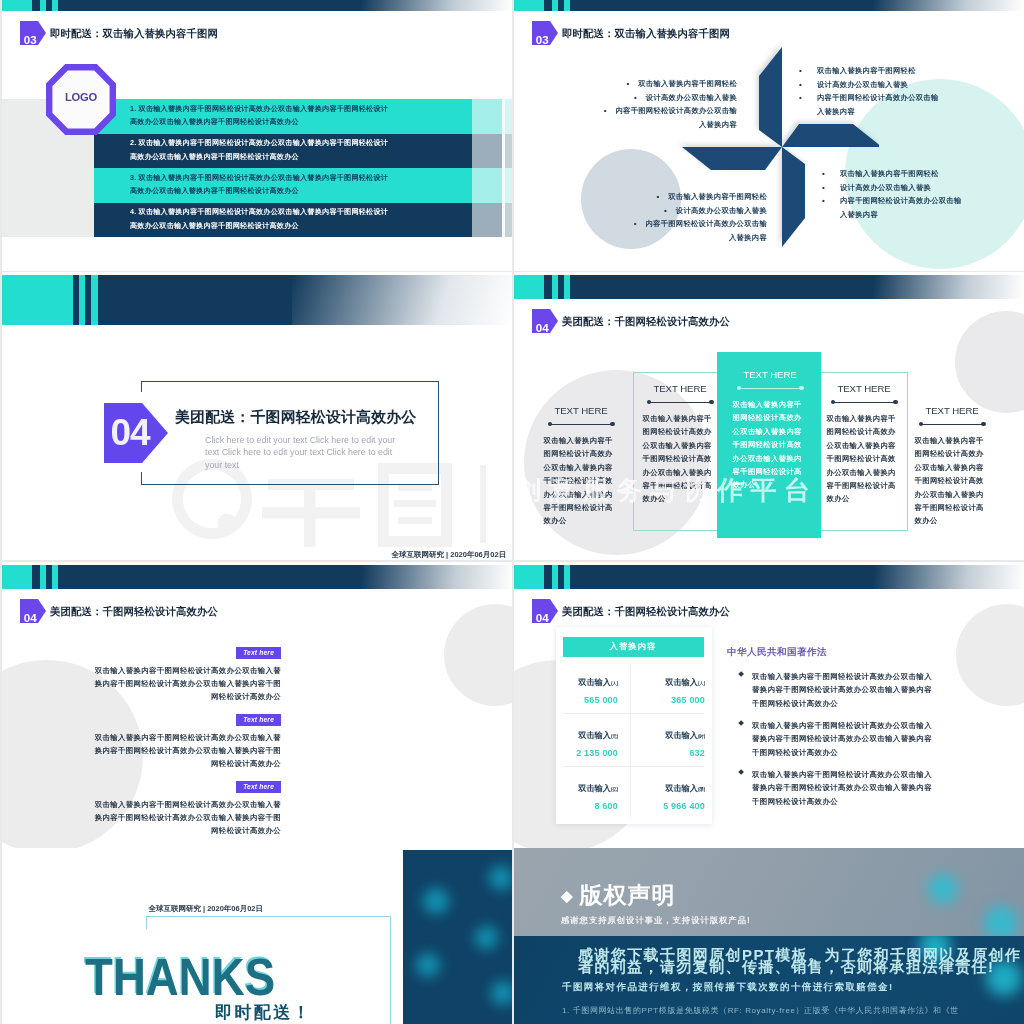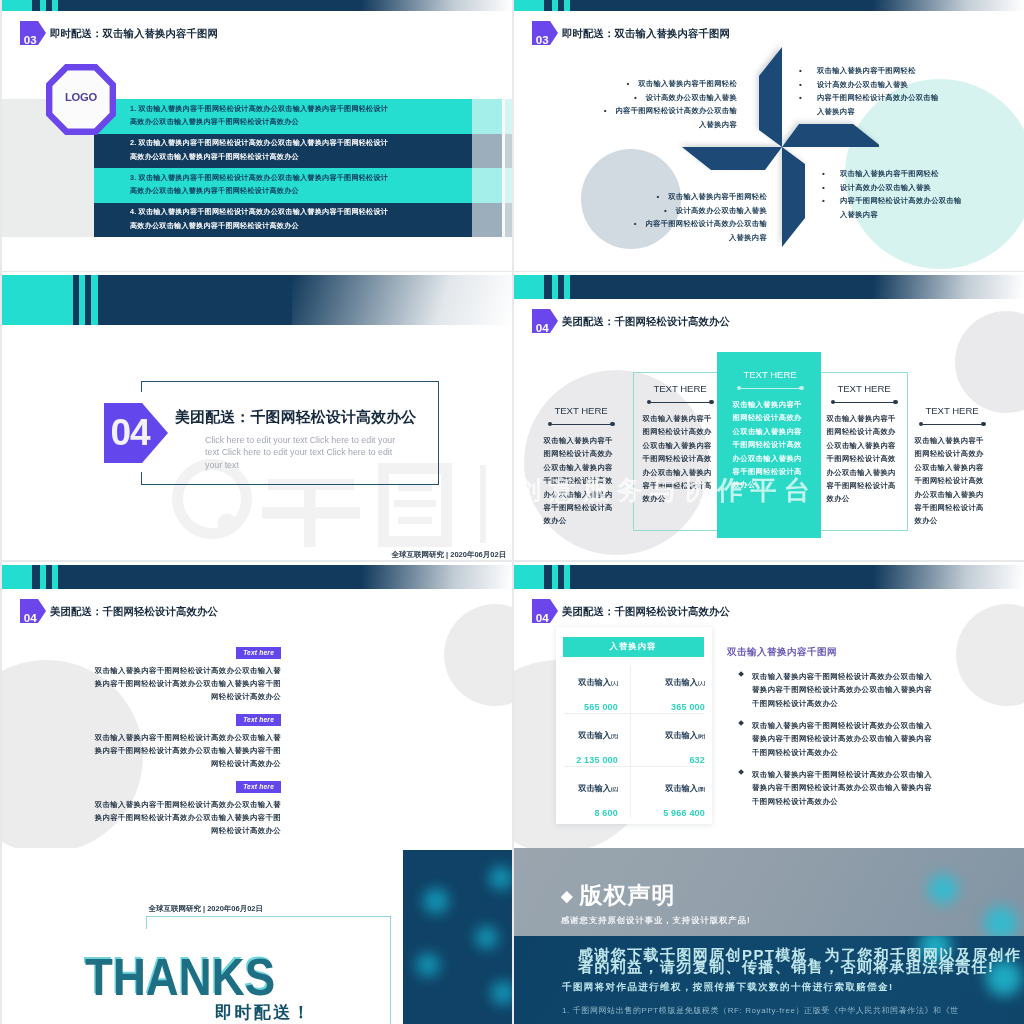--- a/index.html
+++ b/index.html
@@ -120,21 +120,21 @@
      box-shadow:0 1px 6px rgba(120,130,140,.20);}
   #s6 .card .hd{position:absolute;left:6.5px;top:10px;width:141px;height:19.5px;background:#2ad9c6;
      color:#fff;font-size:8.4px;font-weight:bold;display:flex;align-items:center;justify-content:center;
      letter-spacing:1px;}
   #s6 .card .vd{position:absolute;left:74px;top:38px;width:1px;height:152px;background:#eceef0;}
   #s6 .card .hd1{position:absolute;left:8px;top:85.7px;width:140px;height:1px;background:#eceef0;}
   #s6 .card .hd2{position:absolute;left:8px;top:138.9px;width:140px;height:1px;background:#eceef0;}
   #s6 .cell{position:absolute;width:62px;text-align:right;}
   #s6 .cell .lb{font-size:8.2px;font-weight:bold;color:#26405a;white-space:nowrap;}
   #s6 .cell .lb i{font-size:4.6px;font-style:normal;letter-spacing:-.2px;}
-  #s6 .cell .vl{margin-top:14px;font-size:9px;font-weight:bold;color:#2fd2bc;letter-spacing:.2px;}
+  #s6 .cell .vl{margin-top:7px;font-size:9px;font-weight:bold;color:#2fd2bc;letter-spacing:.2px;}
   #s6 .rtitle{position:absolute;left:213px;top:84px;font-size:9.6px;font-weight:bold;color:#6c5bb4;letter-spacing:.4px;}
   #s6 .bul{position:absolute;left:224px;width:196px;}
   #s6 .bul .dia{position:absolute;left:0.5px;top:2.2px;width:4.2px;height:4.2px;background:#2b3a4a;transform:rotate(45deg);}
   #s6 .bul p{margin:0 0 0 14px;font-size:7.42px;line-height:13.4px;font-weight:bold;color:#2b3a4a;letter-spacing:0.42px;}
   #s6 .tag{left:18px;top:36.9px;}
   #s6 .tag .pent{width:14.3px;height:24.6px;padding-left:3.8px;font-size:11.6px;line-height:1;}
   #s6 .tag .pent:after{border-width:12.3px 0 12.3px 8.5px;}
   #s6 .tag .ttl{font-size:10.4px;margin-left:12px;letter-spacing:.1px;position:relative;top:1px;}
 
   
@@ -442,21 +442,21 @@
       <div class="cell" style="left:0px;top:156px;">
         <div class="lb"><span>双击输入</span><i>(亿)</i></div>
         <div class="vl">8 600</div>
       </div>
       <div class="cell" style="left:87px;top:156px;">
         <div class="lb"><span>双击输入</span><i>(季)</i></div>
         <div class="vl">5 966 400</div>
       </div>
     </div>
 
-    <div class="rtitle">双击输入替换内容千图网</div>
+    <div class="rtitle">中华人民共和国著作法</div>
     <div class="bul" style="top:108px;">
       <div class="dia"></div>
       <p>双击输入替换内容千图网轻松设计高效办公双击输入替换内容千图网轻松设计高效办公双击输入替换内容千图网轻松设计高效办公</p>
     </div>
     <div class="bul" style="top:157px;">
       <div class="dia"></div>
       <p>双击输入替换内容千图网轻松设计高效办公双击输入替换内容千图网轻松设计高效办公双击输入替换内容千图网轻松设计高效办公</p>
     </div>
     <div class="bul" style="top:206px;">
       <div class="dia"></div>

